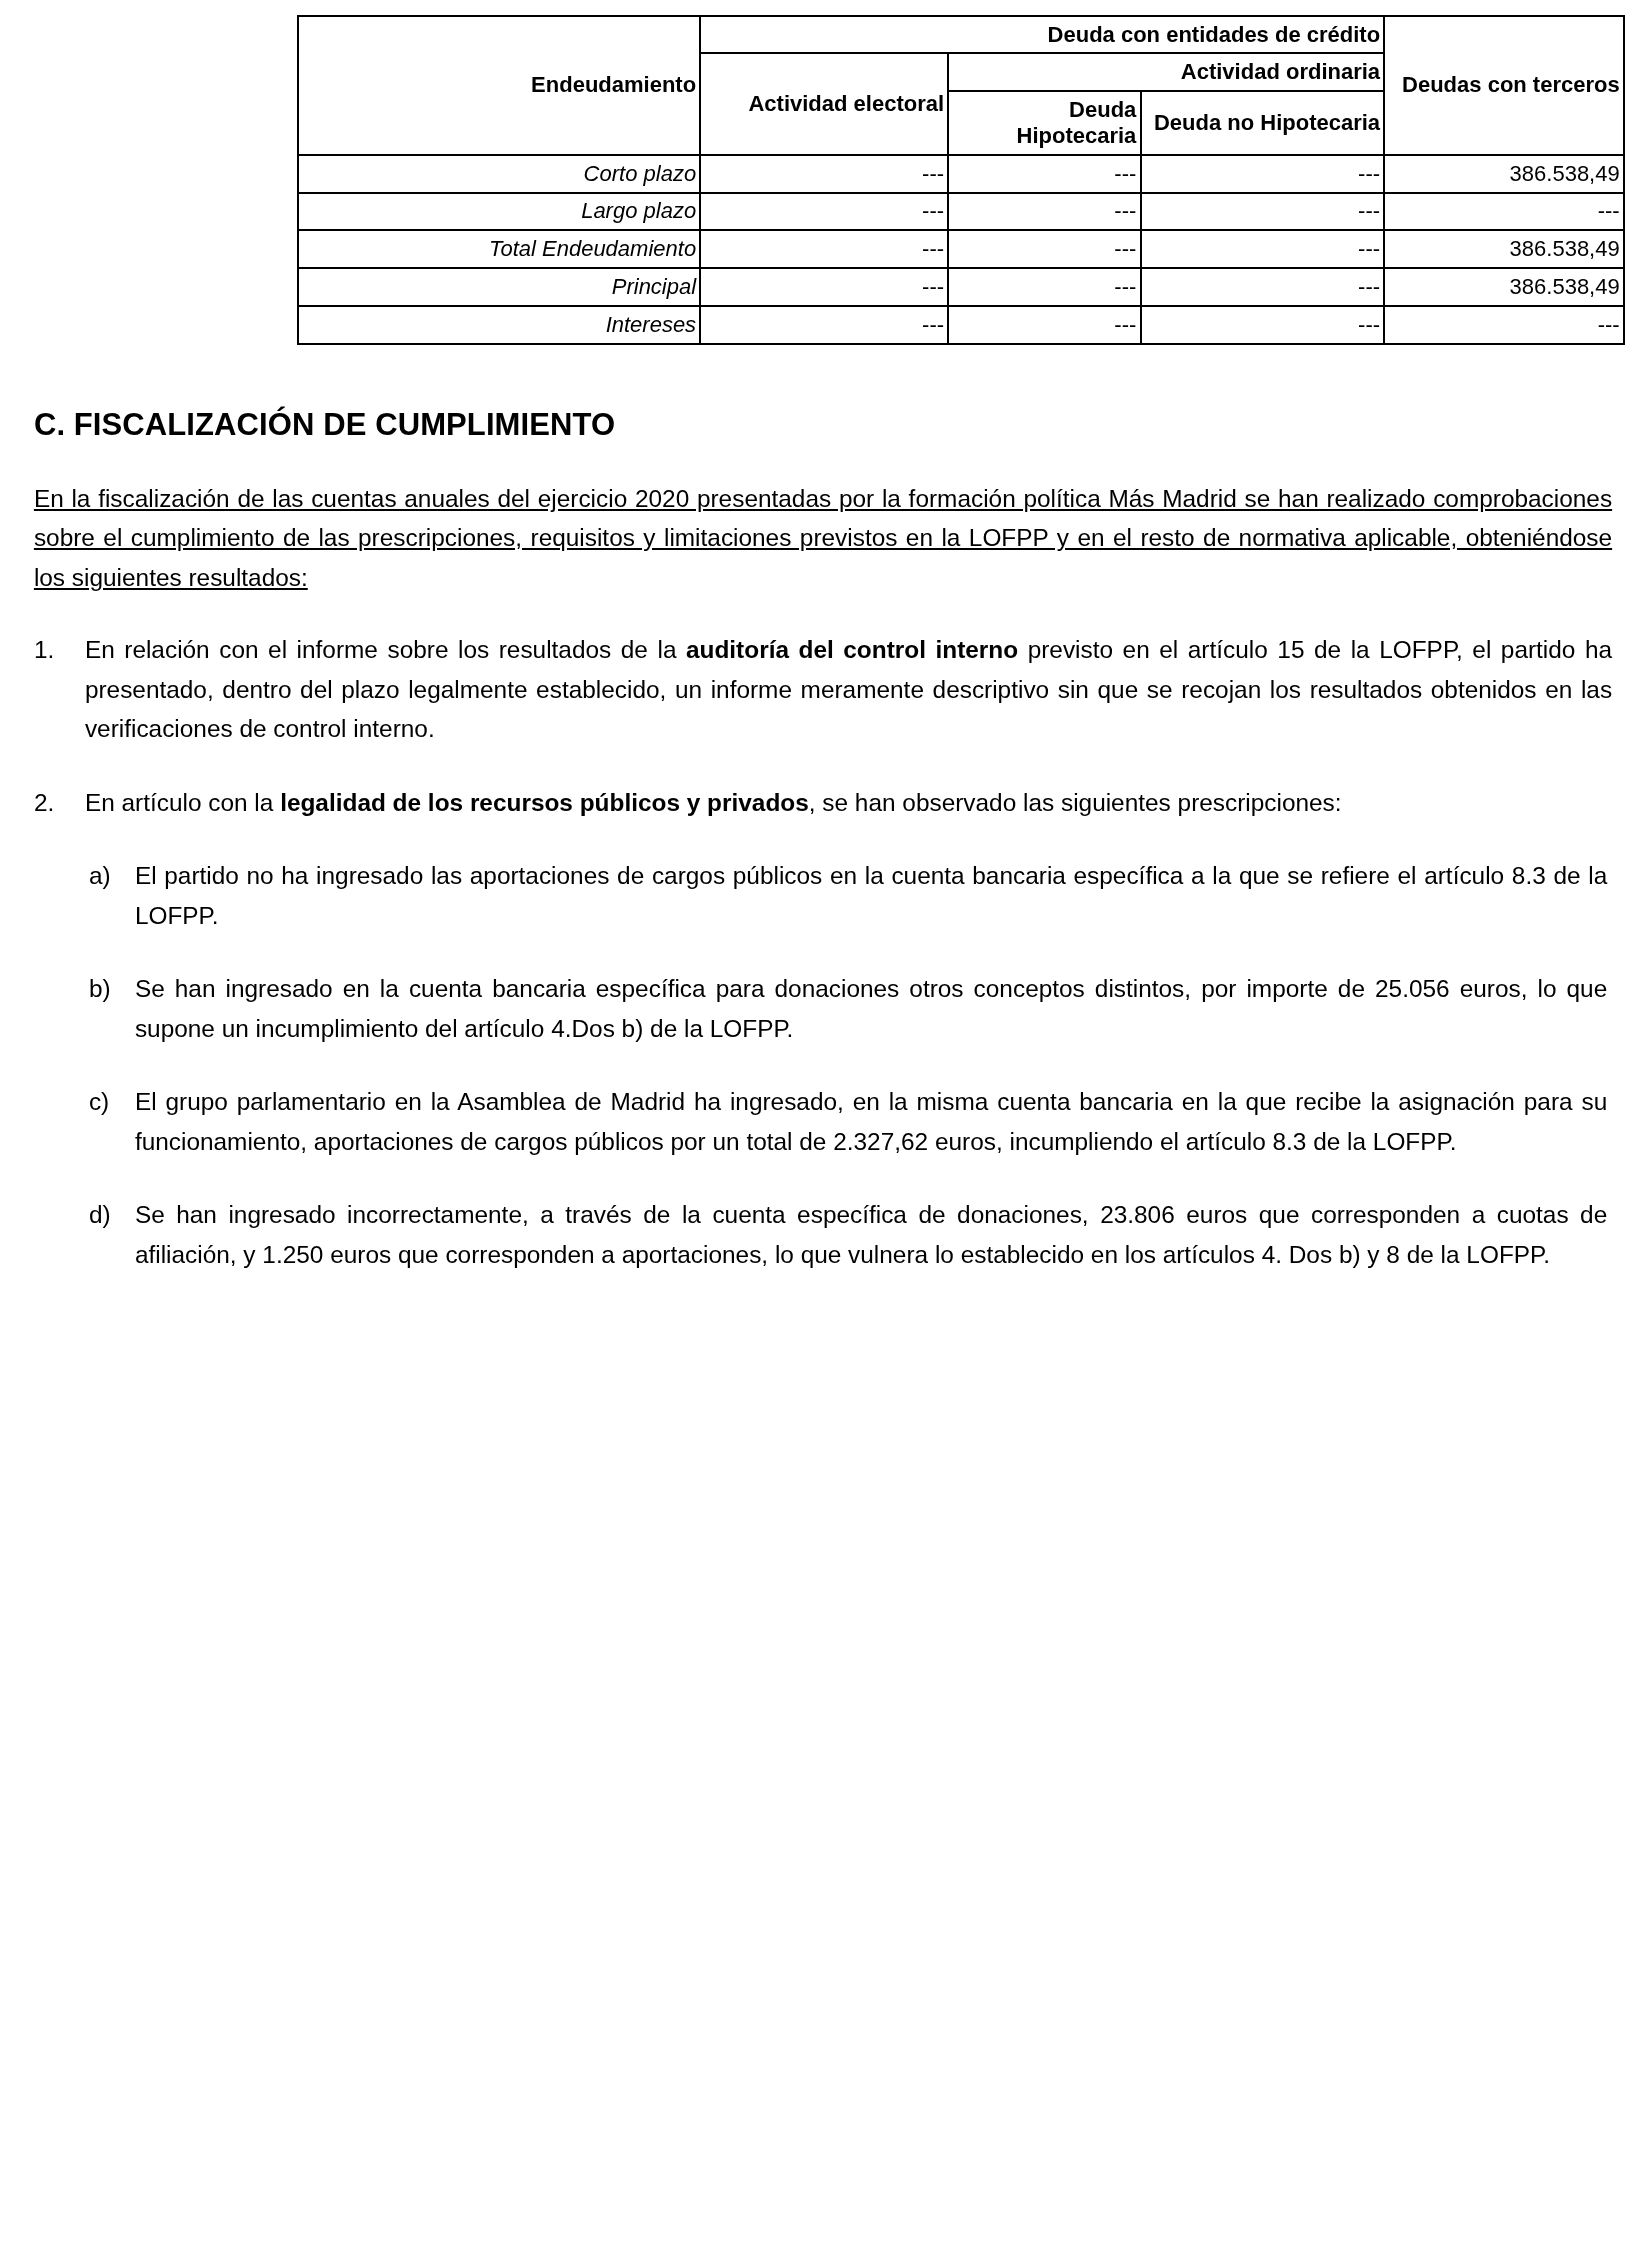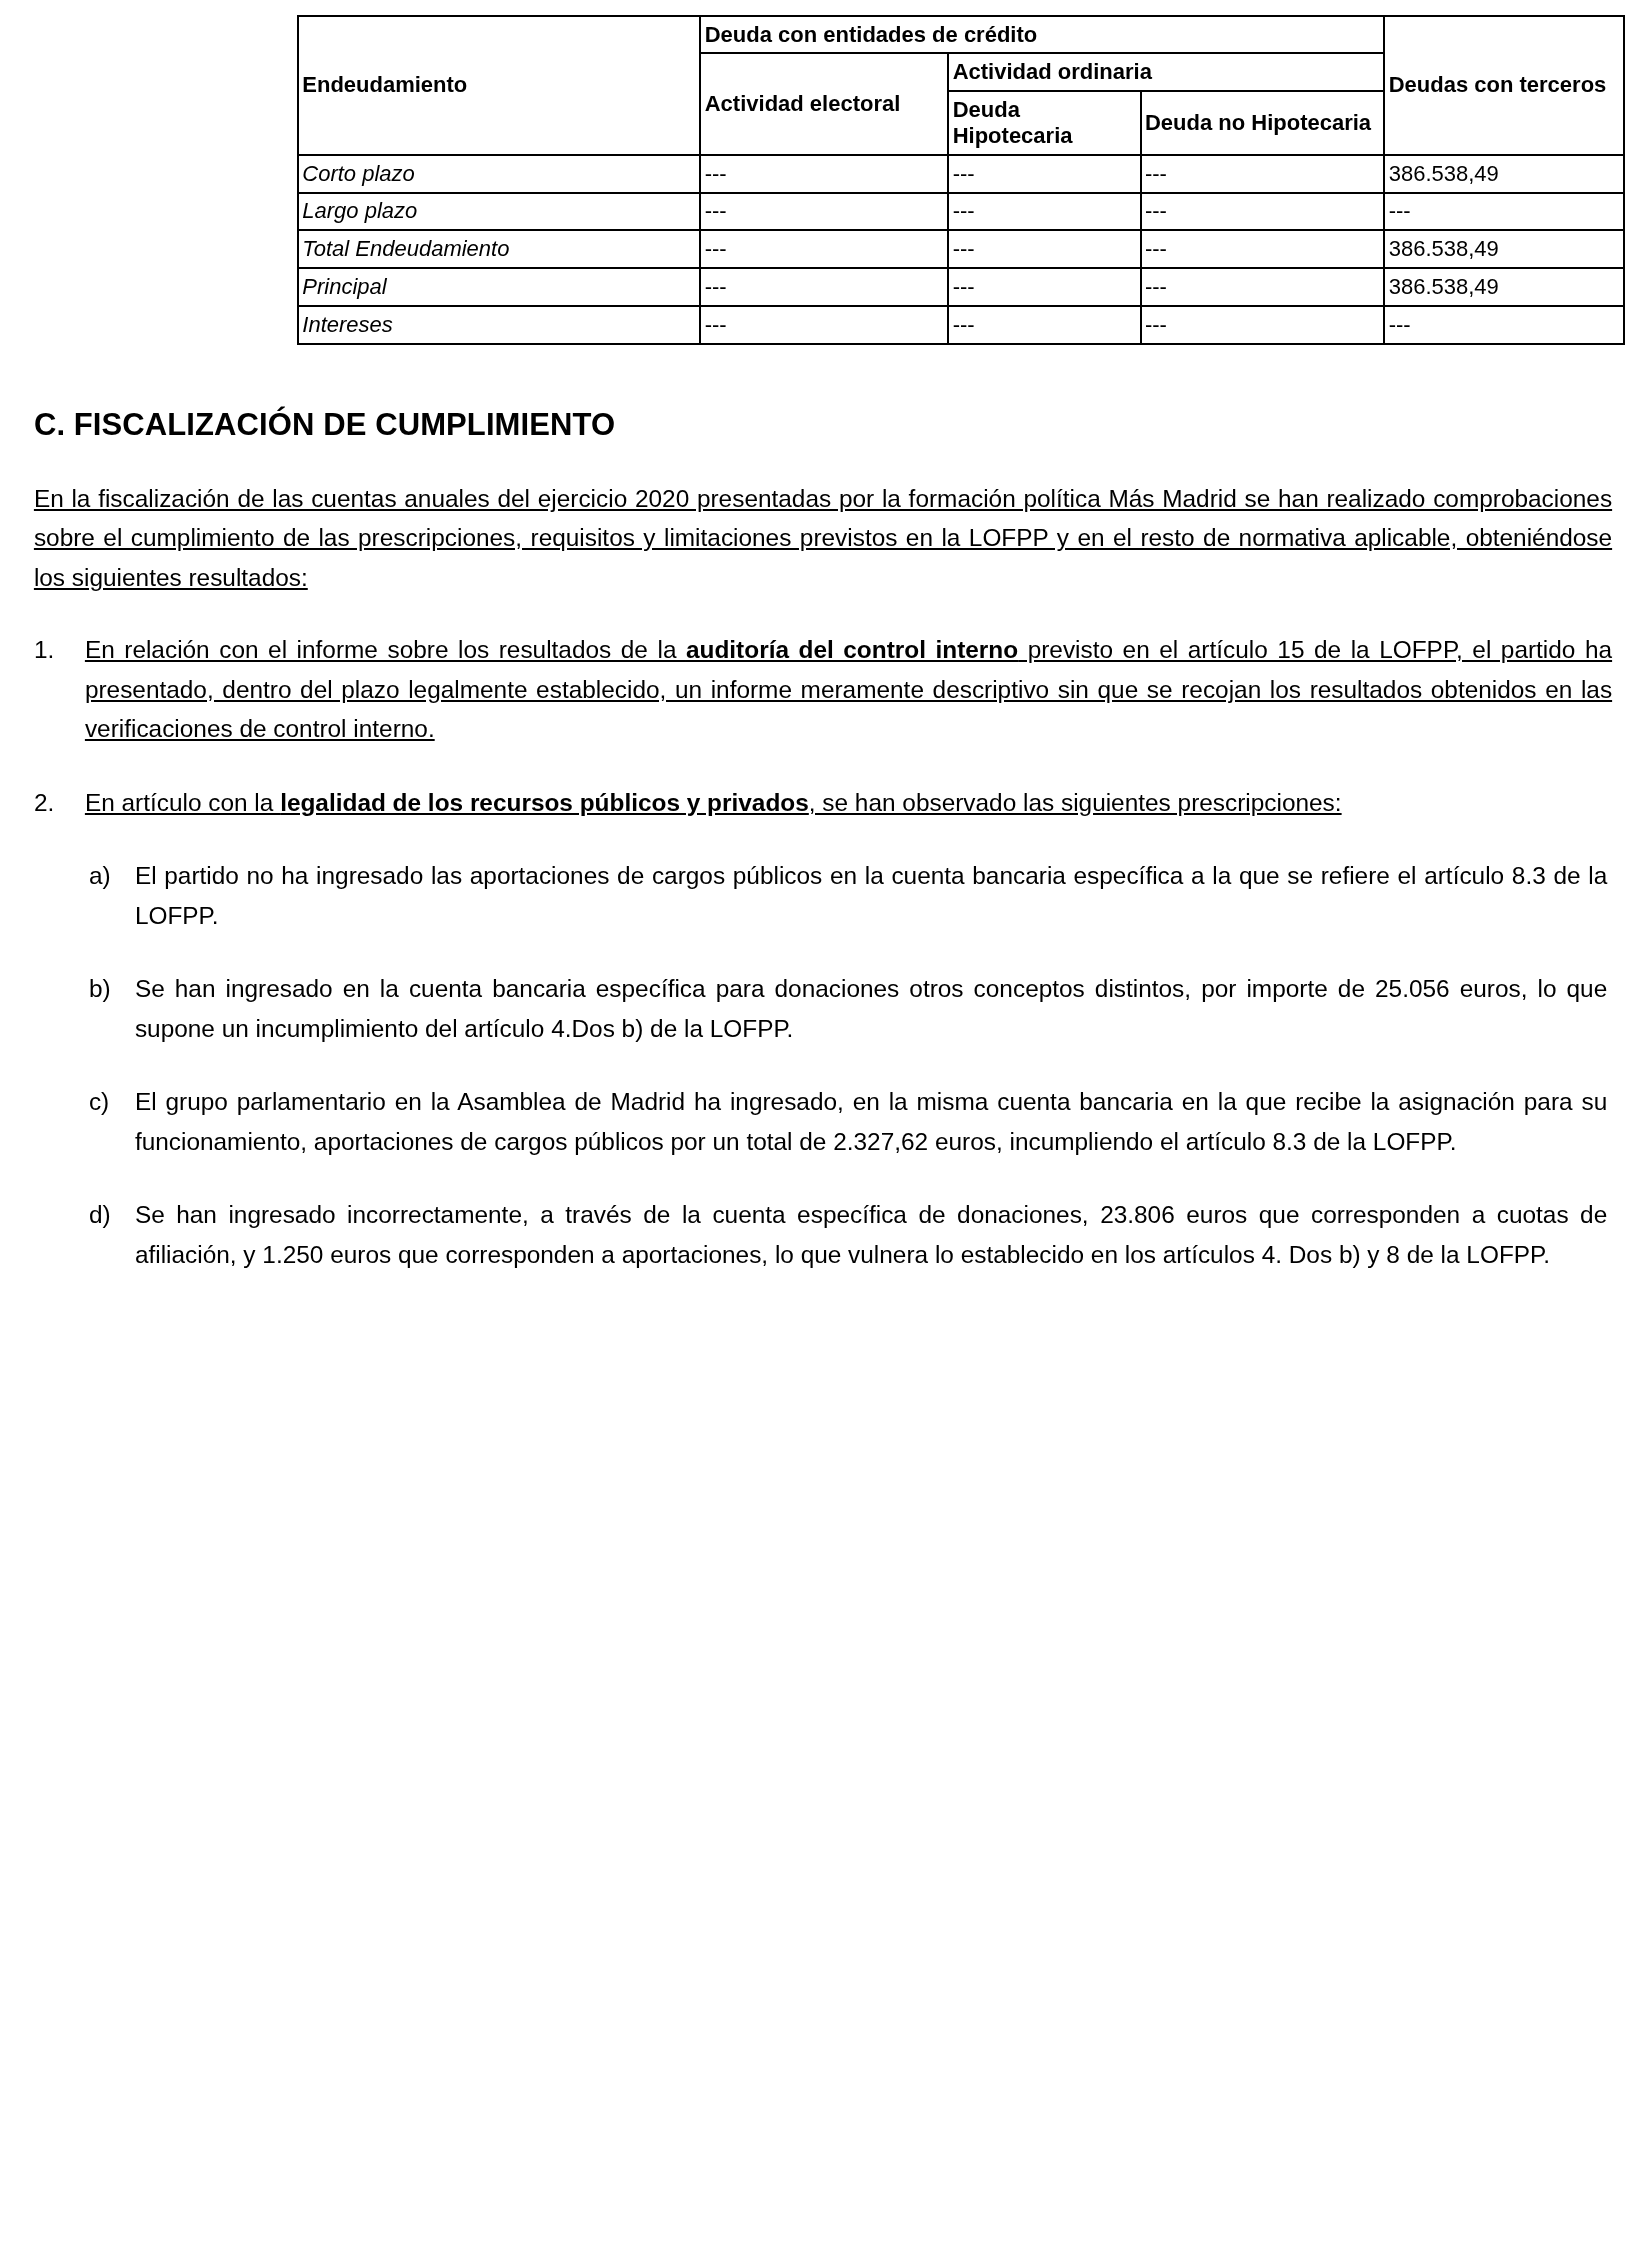--- a/index.html
+++ b/index.html
@@ -31,21 +31,21 @@
   }
   table.debt-table {
     border-collapse: collapse;
     width: 1328px;
     table-layout: fixed;
     font-size: 22px;
   }
   table.debt-table td,
   table.debt-table th {
     border: 2.4px solid #000000;
-    text-align: left;
+    text-align: right;
     vertical-align: middle;
     padding: 4.9px 3.3px;
     font-weight: normal;
     line-height: 1.18;
   }
   table.debt-table th {
     font-weight: bold;
   }
   .col-concept { width: 383px; }
   .col-elect   { width: 236px; }
@@ -83,21 +83,20 @@
   }
   .num-item:first-child { margin-top: 0; }
   .num-marker {
     width: 51px;
     flex: 0 0 51px;
     text-align: left;
   }
   .num-body {
     flex: 1 1 auto;
     text-align: justify;
-    text-decoration: underline;
   }
 
   .alpha-list {
     margin: 0 4.9px 0 55px;
   }
   .alpha-item {
     display: flex;
     align-items: flex-start;
     margin-top: 34px;
     font-size: 24.4px;

